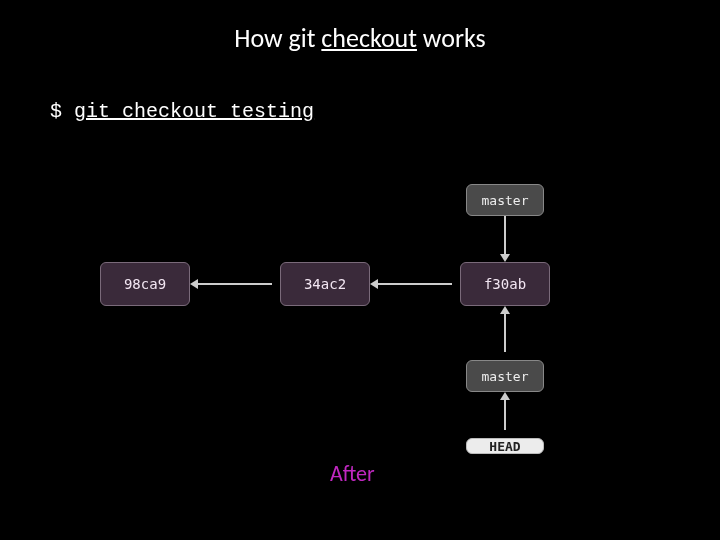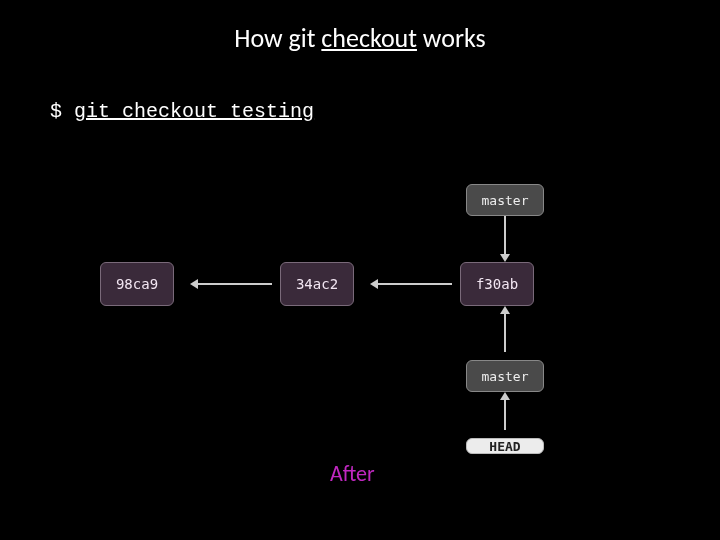--- a/index.html
+++ b/index.html
@@ -34,21 +34,21 @@
 
   .node {
     position: absolute;
     border-radius: 6px;
     display: flex;
     align-items: center;
     justify-content: center;
     font-family: Monaco, Consolas, monospace;
   }
   .commit {
-    width: 74px; height: 44px;
+    width: 90px; height: 44px;
     background: #3a2a3a;
     border: 1px solid #7a6a7a;
     color: #f2e6f2;
     font-size: 14px;
   }
   .branch {
     width: 78px; height: 32px;
     background: #4a4a4a;
     border: 1px solid #888;
     color: #eee;

